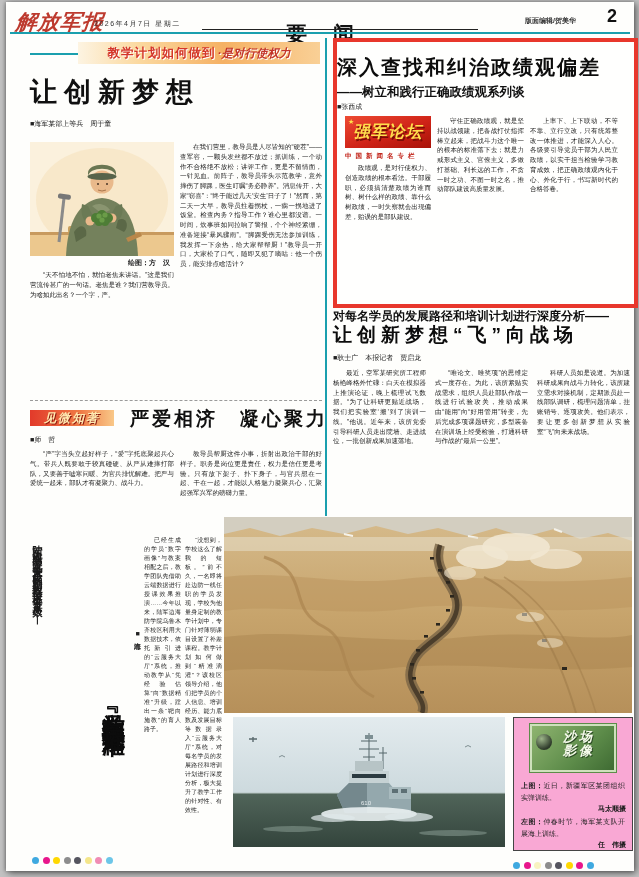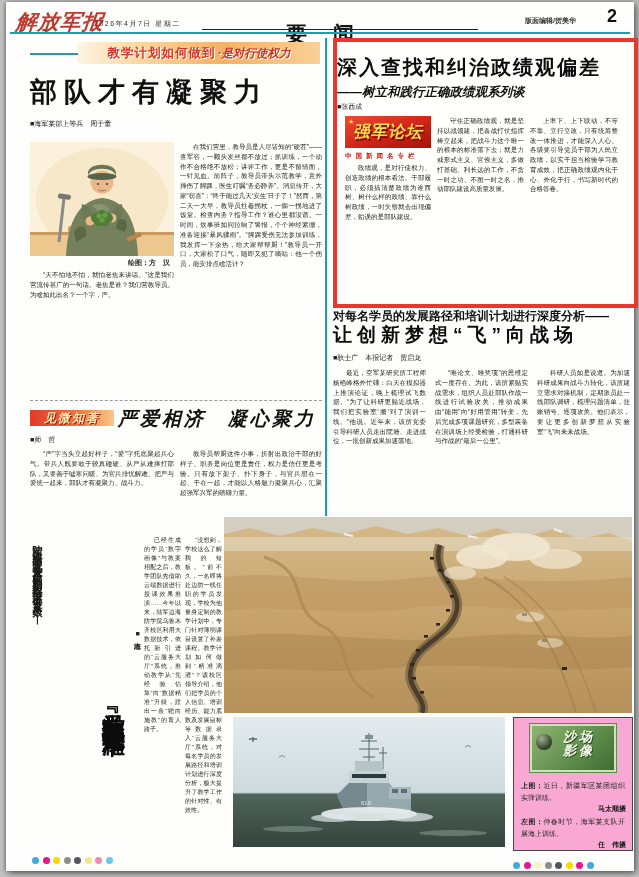--- a/index.html
+++ b/index.html
@@ -65,21 +65,21 @@
   <div class="abs hpage" style="left:601px;top:4px;">2</div>
   <div class="abs" style="left:196px;top:27px;width:276px;height:1px;background:#222;"></div>
   <div class="abs teal" style="left:4px;top:30px;width:620px;height:2px;"></div>
   <div class="abs teal" style="left:319px;top:36px;width:2px;height:478px;"></div>
 
   <div class="abs teal" style="left:24px;top:51px;width:48px;height:1.5px;"></div>
   <div class="abs banner1" style="left:72px;top:40px;width:242px;height:22px;">
     <span class="b1">教学计划如何做到</span>
     <span class="b2">·是对行使权力</span>
   </div>
-  <div class="abs h1big center" style="left:24px;top:72px;width:290px;">部队才有凝聚力</div>
+  <div class="abs h1big center" style="left:24px;top:72px;width:290px;">让创新梦想</div>
   <div class="abs byline center" style="left:24px;top:117px;width:290px;">■海军某部上等兵　周于童</div>
 
   <div class="abs" style="left:24px;top:140px;width:144px;height:114px;">
     <svg width="144" height="114" viewBox="0 0 144 114">
       <rect width="144" height="114" fill="#fbf1dd"></rect>
       <ellipse cx="72" cy="58" rx="66" ry="52" fill="#f6e4c2" opacity=".7"></ellipse>
       <rect y="92" width="144" height="22" fill="#ecc88e"></rect>
       <rect y="90" width="144" height="3" fill="#c89a5e"></rect>
       <rect x="38" y="84" width="56" height="7" rx="2" fill="#caa05e"></rect>
       <line x1="34" y1="56" x2="29" y2="100" stroke="#8a8a8a" stroke-width="3"></line>
@@ -113,34 +113,34 @@
       <path d="M96,96 l14,-6 l2,4 l-14,6 Z" fill="#b9874a"></path>
     </svg>
   </div>
   <div class="abs illus-cap" style="left:24px;top:256px;width:140px;">绘图：方　汉</div>
 
   <div class="abs bodytext" style="left:24px;top:268px;width:144px;height:124px;">“天不怕地不怕，就怕老焦来讲话。”这是我们营流传甚广的一句话。老焦是谁？我们营教导员。为啥如此出名？一个字，严。</div>
   <div class="abs bodytext" style="left:174px;top:140px;width:142px;height:252px;">在我们营里，教导员是人尽皆知的“硬茬”——查军容，一颗头发丝都不放过；抓训练，一个动作不合格绝不放松；讲评工作，更是不留情面，一针见血。前阵子，教导员带头示范教学，意外摔伤了脚踝，医生叮嘱“务必静养”。消息传开，大家“窃喜”：“终于能过几天‘安生’日子了！”然而，第二天一大早，教导员拄着拐杖，一瘸一拐地进了饭堂。检查内务？指导工作？谁心里都没谱。一时间，炊事班如同拉响了警报，个个神经紧绷，准备迎接“暴风骤雨”。“脚踝受伤无法参加训练，我发挥一下余热，给大家帮帮厨！”教导员一开口，大家松了口气，随即又犯了嘀咕：他一个伤员，能安排点啥活计？</div>
 
   <div class="abs dashrule" style="left:24px;top:398px;width:292px;"></div>
   <div class="abs badge-red" style="left:24px;top:408px;width:84px;height:16px;">见微知著</div>
-  <div class="abs h2big center" style="left:112px;top:404px;width:204px;font-style:italic;">严爱相济　凝心聚力</div>
+  <div class="abs h2big center" style="left:124px;top:404px;width:204px;">严爱相济　凝心聚力</div>
   <div class="abs byline center" style="left:24px;top:433px;width:292px;">■师　哲</div>
   <div class="abs bodytext" style="left:24px;top:447px;width:144px;height:82px;">“严”字当头立起好样子，“爱”字托底聚起兵心气。带兵人既要敢于较真碰硬、从严从难摔打部队，又要善于嘘寒问暖、为官兵排忧解难。把严与爱统一起来，部队才有凝聚力、战斗力。</div>
   <div class="abs bodytext" style="left:174px;top:447px;width:142px;height:82px;">教导员帮厨这件小事，折射出政治干部的好样子。职务是岗位更是责任，权力是信任更是考验。只有放下架子、扑下身子，与官兵想在一起、干在一起，才能以人格魅力凝聚兵心，汇聚起强军兴军的磅礴力量。</div>
 
   <div class="abs vert vkicker" style="left:24px;top:535px;height:334px;">陆军边海防学院乌鲁木齐校区利用大数据技术提升育人质效——</div>
   <div class="abs vert vtitle" style="left:50px;top:534px;height:338px;width:74px;display:flex;justify-content:center;">学员『数字画像』让教学更精准</div>
   <div class="abs vert vbyline" style="left:126px;top:628px;height:60px;">■海志峰</div>
   <div class="abs bodytext tiny" style="left:138px;top:534px;width:37px;height:330px;text-indent:10px;">已经生成的学员“数字画像”与教案相配之后，教学团队先借助云端数据进行授课效果推演……今年以来，陆军边海防学院乌鲁木齐校区利用大数据技术，依托新引进的“云服务大厅”系统，推动教学从“凭经验估算”向“数据精准”升级，蹚出一条“靶向施教”的育人路子。</div>
   <div class="abs bodytext tiny" style="left:179px;top:534px;width:37px;height:330px;text-indent:10px;">“没想到，学校这么了解我的短板。”前不久，一名即将赴边防一线任职的学员发现，学校为他量身定制的教学计划中，专门针对薄弱课目设置了补差课程。教学计划如何做到“精准滴灌”？该校区领导介绍，他们把学员的个人信息、培训经历、能力底数及发展目标等数据录入“云服务大厅”系统，对每名学员的发展路径和培训计划进行深度分析，极大提升了教学工作的针对性、有效性。</div>
 
   <div class="abs redbox" style="left:327px;top:36px;width:297px;height:262px;">
     <div class="abs rb-title center" style="left:0;top:12px;width:289px;">深入查找和纠治政绩观偏差</div>
-    <div class="abs rb-sub center" style="left:0;top:42px;width:289px;font-style:italic;">——树立和践行正确政绩观系列谈</div>
+    <div class="abs rb-sub center" style="left:0;top:42px;width:289px;">——树立和践行正确政绩观系列谈</div>
     <div class="abs byline center" style="left:0;top:60px;width:289px;">■张西成</div>
     <div class="abs forum-badge" style="left:8px;top:74px;width:86px;height:32px;">
       <span class="star">★</span>
       <span class="ft">强军论坛</span>
     </div>
     <div class="abs forum-sub center" style="left:8px;top:110px;width:86px;">中国新闻名专栏</div>
     <div class="abs bodytext" style="left:8px;top:121px;width:86px;height:126px;">政绩观，是对行使权力、创造政绩的根本看法。干部履职，必须搞清楚政绩为谁而树、树什么样的政绩、靠什么树政绩，一时失察就会出现偏差，贻误的是部队建设。</div>
     <div class="abs bodytext" style="left:100px;top:74px;width:87px;height:174px;">守住正确政绩观，就是坚持以战领建，把备战打仗指挥棒立起来，把战斗力这个唯一的根本的标准落下去；就是力戒形式主义、官僚主义，多做打基础、利长远的工作，不贪一时之功、不图一时之名，推动部队建设高质量发展。</div>
     <div class="abs bodytext" style="left:193px;top:74px;width:88px;height:174px;">上率下、上下联动，不等不靠、立行立改，只有统筹整改一体推进，才能深入人心。各级要引导党员干部为人民立政绩，以实干担当检验学习教育成效，把正确政绩观内化于心、外化于行，书写新时代的合格答卷。</div>
   </div>

